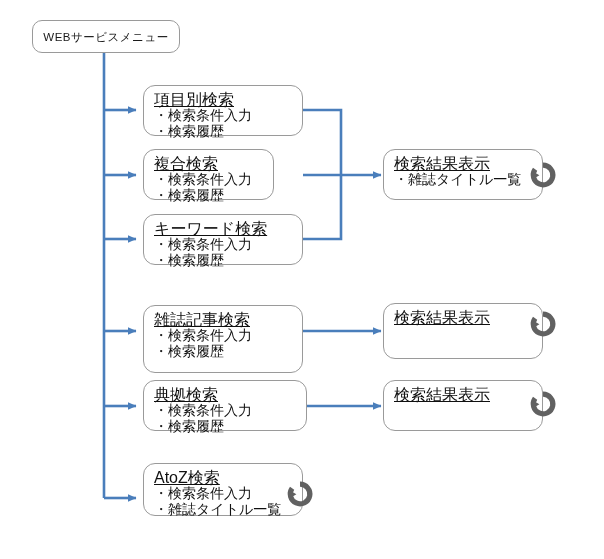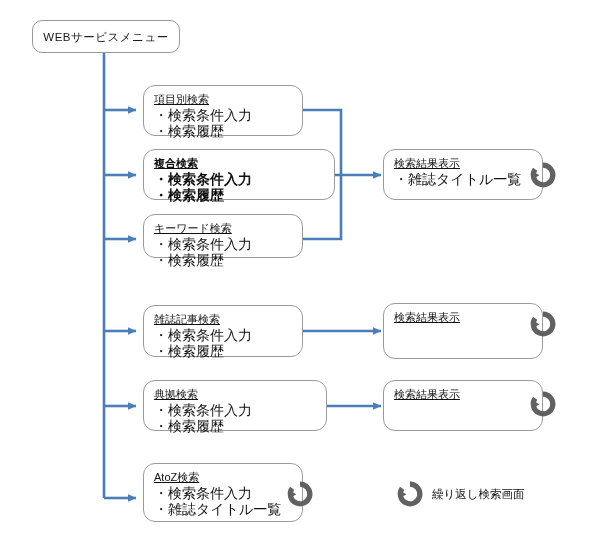--- a/index.html
+++ b/index.html
@@ -41,21 +41,21 @@
     letter-spacing:0.5px;
     white-space:nowrap;
   }
   .node-inner{
     position:absolute;
     left:10px;
     top:6px;
     right:6px;
   }
   .node-title{
-    font-size:11px;
+    font-size:16px;
     color:#101010;
     text-decoration:underline;
     text-underline-offset:1px;
     line-height:15px;
     white-space:nowrap;
   }
   .node-line{
     font-size:14px;
     color:#101010;
     line-height:16px;
@@ -115,53 +115,53 @@
   </div>
 
   <div class="node" style="left:143px; top:85px; width:160px; height:51px;">
     <div class="node-inner">
       <div class="node-title">項目別検索</div>
       <div class="node-line">・検索条件入力</div>
       <div class="node-line">・検索履歴</div>
     </div>
   </div>
 
-  <div class="node" style="left:143px; top:149px; width:192px; height:51px;font-weight:bold;">
+  <div class="node" style="left:143px; top:149px; width:131px; height:51px;">
     <div class="node-inner">
       <div class="node-title">複合検索</div>
       <div class="node-line">・検索条件入力</div>
       <div class="node-line">・検索履歴</div>
     </div>
   </div>
 
-  <div class="node" style="left:143px; top:214px; width:160px; height:44px;">
+  <div class="node" style="left:143px; top:214px; width:160px; height:51px;">
     <div class="node-inner">
       <div class="node-title">キーワード検索</div>
       <div class="node-line">・検索条件入力</div>
       <div class="node-line">・検索履歴</div>
     </div>
   </div>
 
-  <div class="node" style="left:143px; top:305px; width:160px; height:52px;">
+  <div class="node" style="left:143px; top:305px; width:160px; height:68px;">
     <div class="node-inner">
       <div class="node-title">雑誌記事検索</div>
       <div class="node-line">・検索条件入力</div>
       <div class="node-line">・検索履歴</div>
     </div>
   </div>
 
-  <div class="node" style="left:143px; top:380px; width:184px; height:51px;">
+  <div class="node" style="left:143px; top:380px; width:164px; height:51px;">
     <div class="node-inner">
       <div class="node-title">典拠検索</div>
       <div class="node-line">・検索条件入力</div>
       <div class="node-line">・検索履歴</div>
     </div>
   </div>
 
-  <div class="node" style="left:143px; top:463px; width:160px; height:59px;">
+  <div class="node" style="left:143px; top:463px; width:160px; height:53px;">
     <div class="node-inner">
       <div class="node-title">AtoZ検索</div>
       <div class="node-line">・検索条件入力</div>
       <div class="node-line">・雑誌タイトル一覧</div>
     </div>
   </div>
 
   <div class="loop-icon" style="left:286px; top:480px;">
     <svg viewBox="0 0 28 28" width="28" height="28">
       <path d="M14,4.2 A9.8,9.8 0 1 1 6.1,8.3" fill="none" stroke="#616161" stroke-width="5.2" stroke-linecap="butt"></path>
@@ -199,23 +199,14 @@
       <div class="node-title">検索結果表示</div>
     </div>
   </div>
   <div class="loop-icon" style="left:529px; top:390px;">
     <svg viewBox="0 0 28 28" width="28" height="28">
       <path d="M14,4.2 A9.8,9.8 0 1 1 6.1,8.3" fill="none" stroke="#616161" stroke-width="5.2" stroke-linecap="butt"></path>
       <path d="M10.4,14.2 L2.6,9.7 L3.6,18.6 Z" fill="#616161"></path>
     </svg>
   </div>
 
-  <div class="legend" style="left:396px; top:480px;">
-    <span class="loop-icon" style="position:relative;left:0;top:0;">
-      <svg viewBox="0 0 28 28" width="28" height="28">
-        <path d="M14,4.2 A9.8,9.8 0 1 1 6.1,8.3" fill="none" stroke="#616161" stroke-width="5.2" stroke-linecap="butt"></path>
-        <path d="M10.4,14.2 L2.6,9.7 L3.6,18.6 Z" fill="#616161"></path>
-      </svg>
-    </span>
-    <span class="legend-text">繰り返し検索画面</span>
-  </div>
 
 </div>
 
 </body></html>

